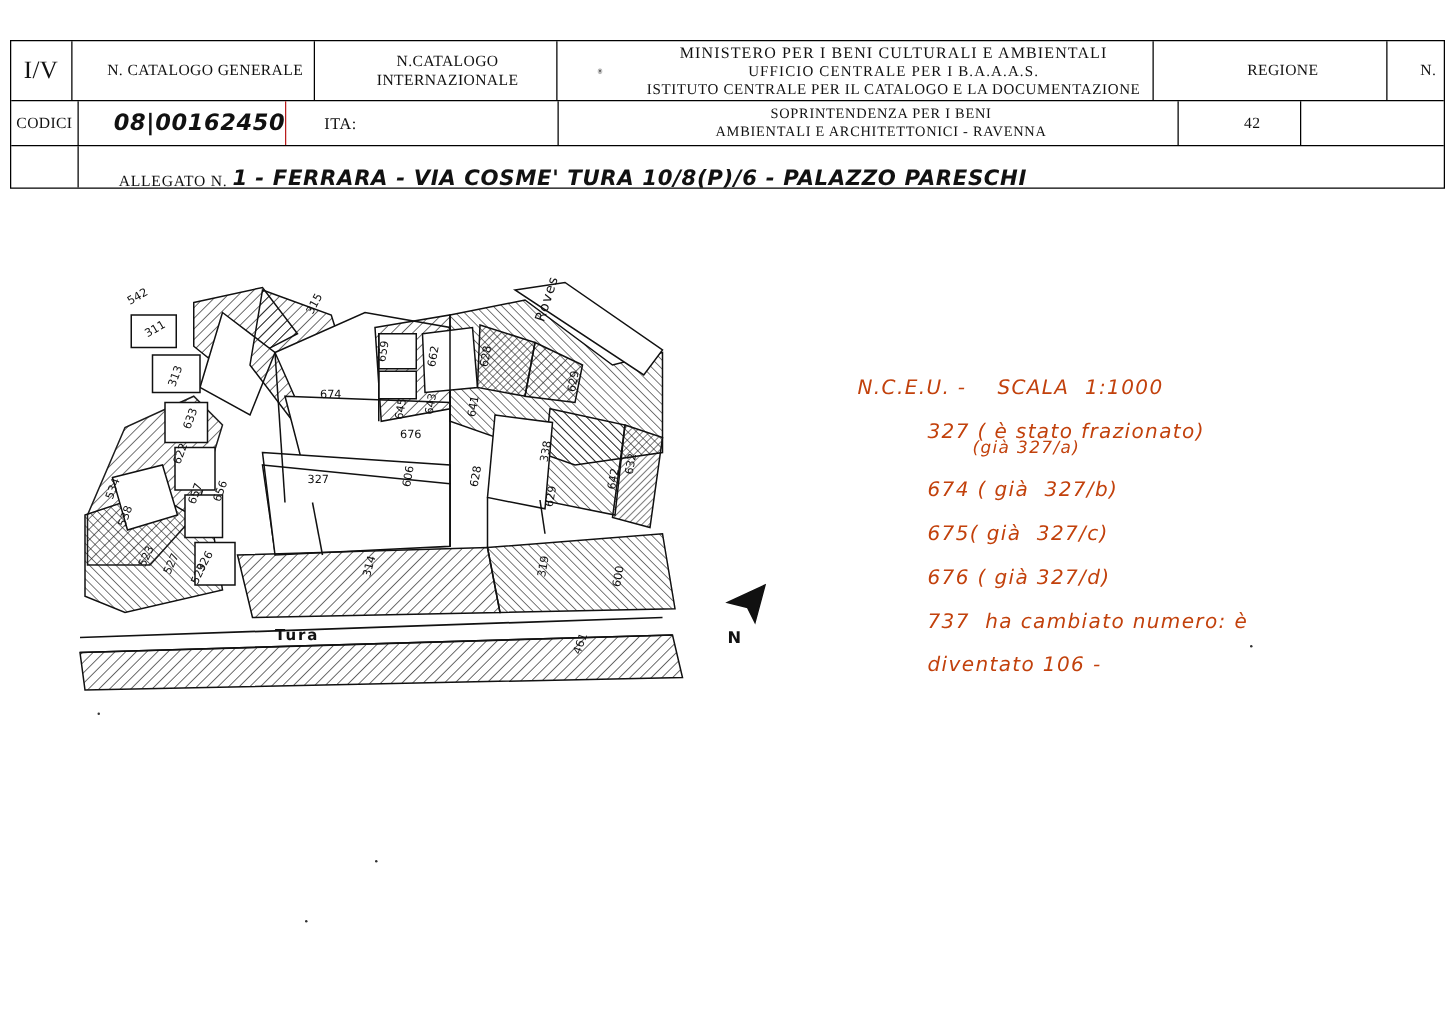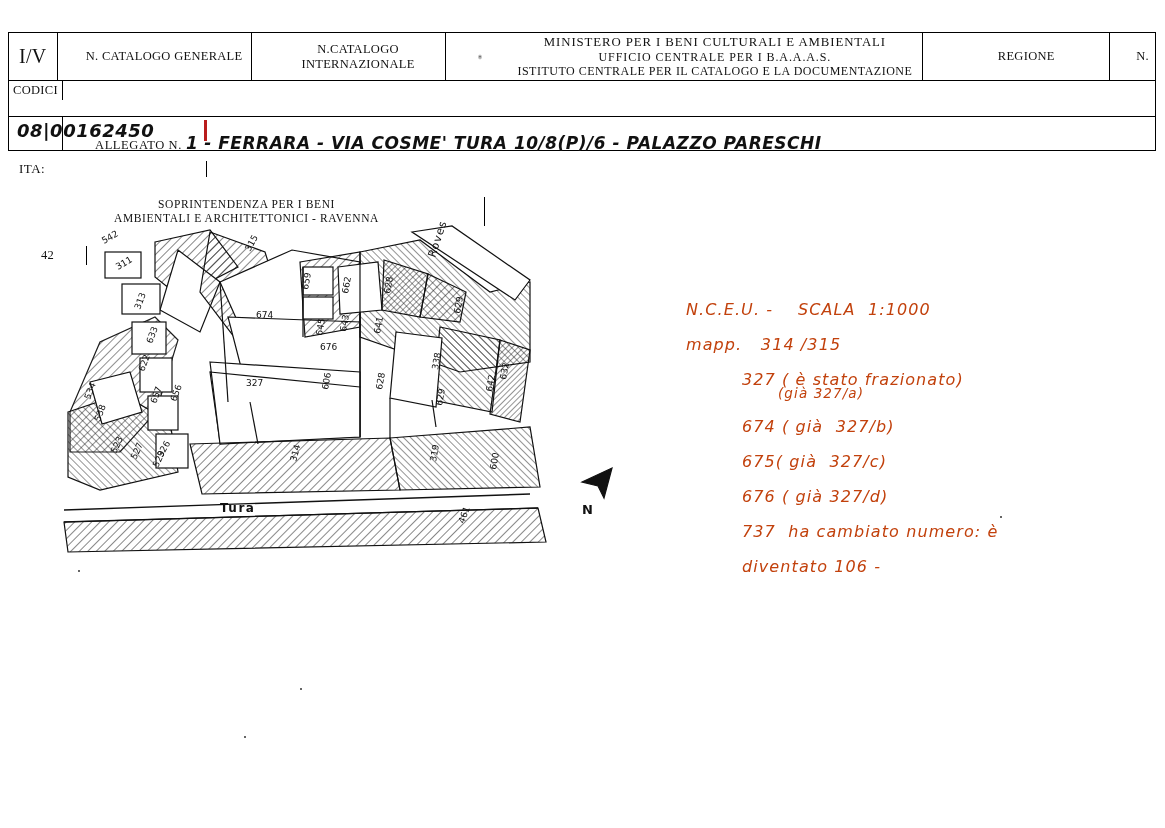--- a/index.html
+++ b/index.html
@@ -50,21 +50,21 @@
   .c-iv      { width: 54px; font-size: 20px; font-family: "Liberation Serif", serif; }
   .c-codici  { width: 54px; font-size: 12.5px; }
   .c-cat     { width: 198px; }
   .c-int     { width: 198px; }
   .c-min     { width: 476px; flex-direction: column; justify-content: center; line-height: 1.18; }
   .c-num42   { width: 78px; }
   .c-regione { width: 190px; text-align: center; }
   .c-n       { flex: 1; }
 
   .row1 { height: 47px; }
-  .row2 { height: 35px; flex-direction: column; }
+  .row2 { height: 35px; }
   .row3 { height: 33px; }
 
   .min-l1 { font-size: 12.8px; letter-spacing: .9px; }
   .min-l2 { font-size: 12px; letter-spacing: .9px; }
   .min-l3 { font-size: 12px; letter-spacing: .5px; }
 
   .sopr {
     width: 476px;
     box-sizing: border-box;
     border-right: 1px solid #000;
@@ -95,21 +95,21 @@
     font-style: italic;
     font-weight: 600;
     letter-spacing: .5px;
   }
 
   .codici-val {
     flex: 1;
     display: flex;
     align-items: center;
     padding-left: 8px;
-    border-right: 3px solid #b91c1c;
+    border-right: 1px solid #b91c1c;
     box-sizing: border-box;
     width: 198px;
   }
   .codici-val .hand { font-size: 18px; }
 
   .ita-cell {
     width: 198px;
     box-sizing: border-box;
     border-right: 1px solid #000;
     display: flex;
@@ -330,21 +330,20 @@
         <text x="375" y="36" transform="rotate(-72 375 36)">Rovescello</text>
       </g>
       <text x="160" y="290" font-size="12" font-weight="bold" letter-spacing="1.5">Tura</text>
       <text x="522" y="292" font-size="13" font-weight="bold">N</text>
     </g>
   </svg>
 </div>
 
 <div class="notes">
   <div class="note-line">N.C.E.U. -    SCALA  1:1000</div>
-  <div class="note-line">mapp.   314 /315</div>
   <div class="note-line sub tight">327 ( è stato frazionato)</div>
   <div class="note-line small">(già 327/a)</div>
   <div class="note-line sub">674 ( già  327/b)</div>
   <div class="note-line sub">675( già  327/c)</div>
   <div class="note-line sub">676 ( già 327/d)</div>
   <div class="note-line sub">737  ha cambiato numero: è</div>
   <div class="note-line sub">diventato 106 -</div>
 </div>
 
 <div class="dot" style="left:78px;top:570px;"></div>

